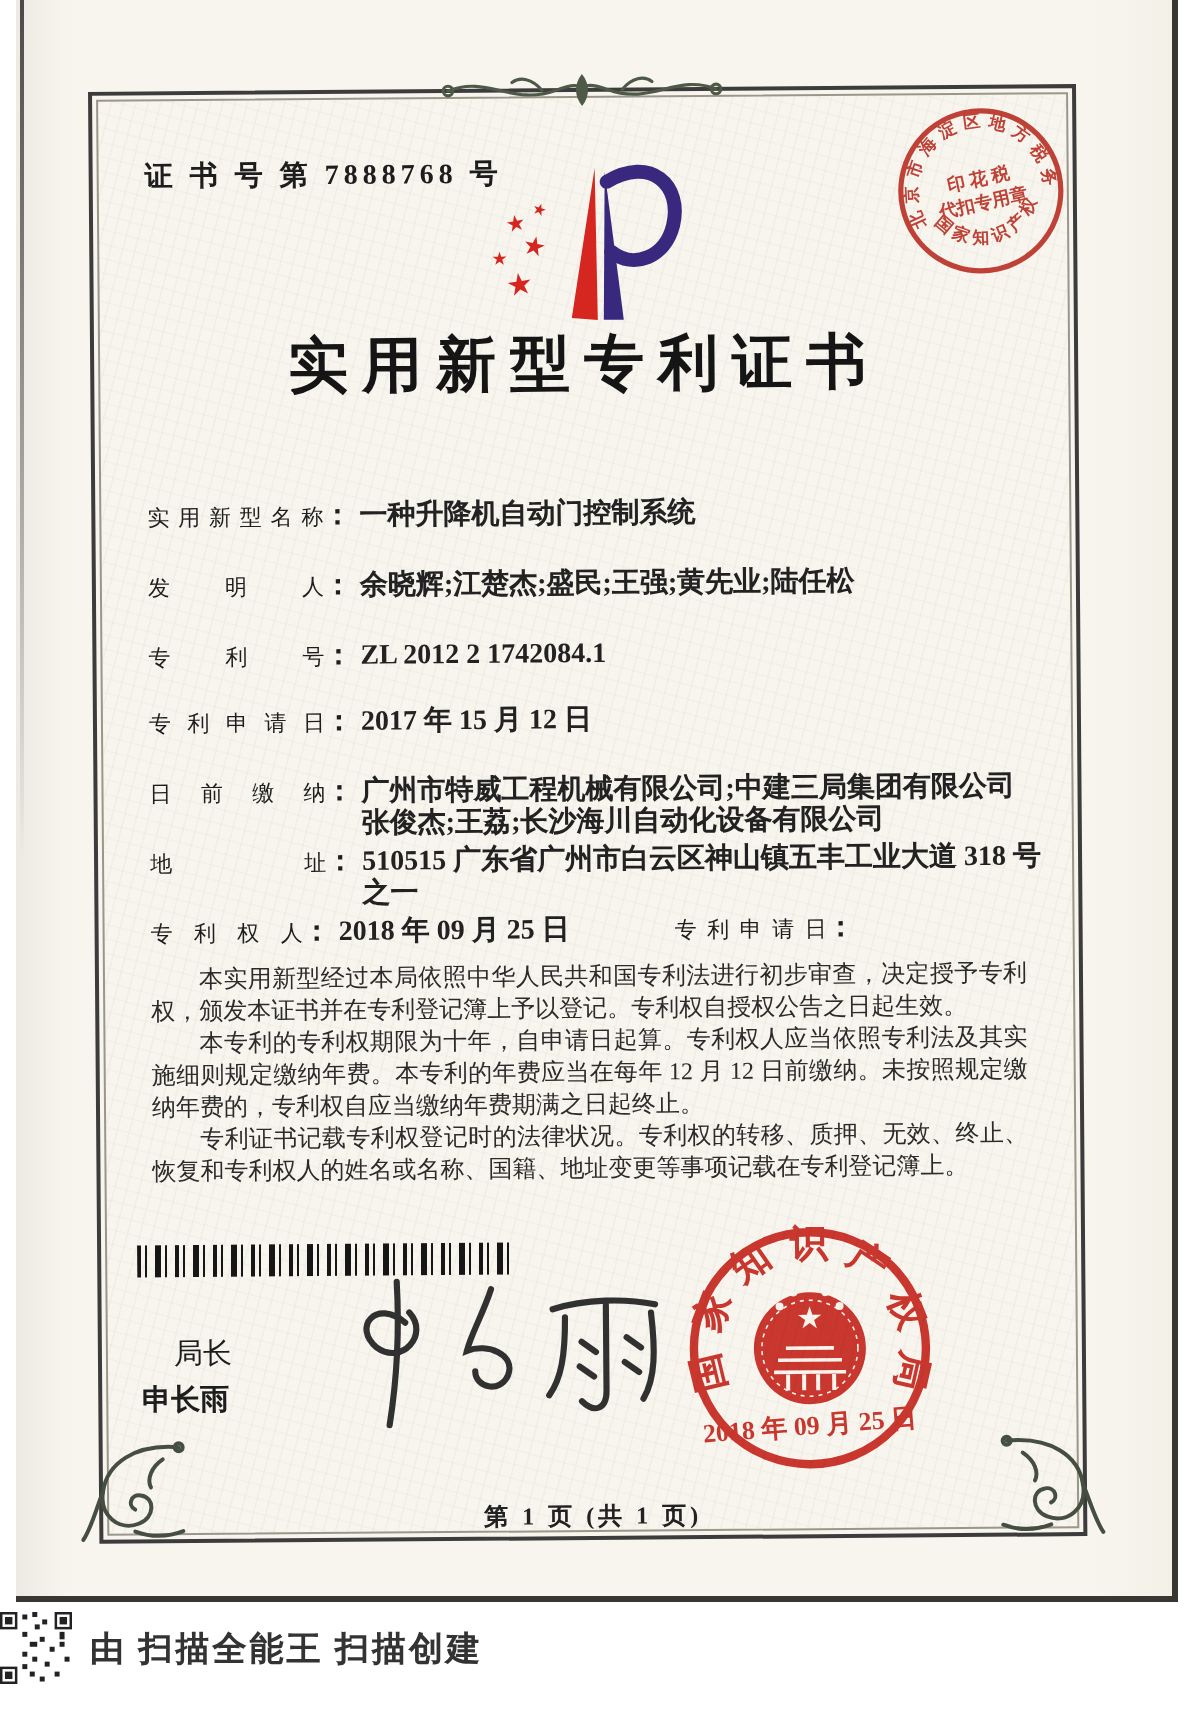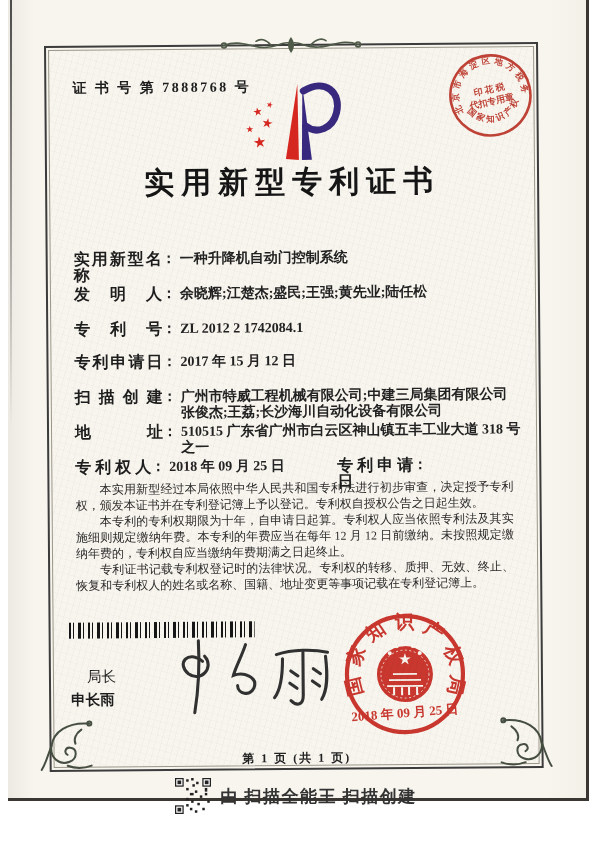--- a/index.html
+++ b/index.html
@@ -38,21 +38,21 @@
     color:#1d1d1d;font-weight:600;white-space:nowrap;
   }
   .logo{position:absolute;left:201px;top:34px;width:96px;height:84px;}
   .title{
     position:absolute;left:0;top:118px;width:100%;text-align:center;
     font-size:30px;font-weight:700;letter-spacing:7px;color:#151515;white-space:nowrap;
   }
   .frow{position:absolute;left:28px;display:flex;align-items:flex-start;width:452px;}
   .flabel{
     display:inline-block;width:88px;text-align:justify;text-align-last:justify;
-    font-size:16px;font-weight:700;color:#1d1d1d;flex:0 0 auto;line-height:16px;
+    font-size:11px;font-weight:400;color:#1d1d1d;flex:0 0 auto;line-height:16px;
   }
   .flabel.short{width:76px;}
   .fcolon{font-size:14px;font-weight:700;color:#1d1d1d;flex:0 0 auto;line-height:16px;}
   .fval{
     font-size:14px;font-weight:700;color:#222;margin-left:4px;line-height:16px;
     white-space:pre-line;max-width:402px;
   }
   .grant-group{display:flex;align-items:flex-start;}
   .grant-left{width:262px;flex:0 0 auto;}
   .body-paras{
@@ -69,22 +69,22 @@
   .director-title{position:absolute;left:38px;top:622px;font-size:14.5px;font-weight:400;color:#1d1d1d;}
   .director-name{position:absolute;left:22px;top:645px;font-size:14.5px;font-weight:700;color:#1d1d1d;}
   .signature{position:absolute;left:118px;top:590px;width:176px;height:84px;}
   .big-seal{position:absolute;left:278px;top:553px;width:156px;height:156px;opacity:.93;mix-blend-mode:multiply;}
   .tax-stamp{position:absolute;left:400px;top:7px;width:92px;height:92px;opacity:.88;mix-blend-mode:multiply;transform:rotate(-12deg);}
   .footer-page{
     position:absolute;left:0;top:706px;width:100%;text-align:center;
     font-size:12px;letter-spacing:2px;color:#222;font-weight:600;
   }
   .watermark{
-    position:absolute;left:0;top:770px;width:592px;height:52px;
-    display:flex;justify-content:center;align-items:center;gap:9px;
+    position:absolute;left:0;top:798px;width:592px;height:52px;
+    display:flex;justify-content:flex-start;align-items:center;gap:9px;
   }
   .watermark span{font-size:17px;font-weight:600;color:#333;letter-spacing:1.5px;}
   .qr{width:36px;height:38px;}
 </style>
 </head>
 <body>
 
 <div class="stage">
   <div class="photo"></div>
   <div class="scan-edge-left"></div>
@@ -156,21 +156,21 @@
       <span class="flabel">专利号</span>
         <span class="fcolon">：</span>
       <span class="fval">ZL 2012 2 1742084.1</span>
     </div>
     <div class="frow" style="top:309px">
       <span class="flabel">专利申请日</span>
         <span class="fcolon">：</span>
       <span class="fval">2017 年 15 月 12 日</span>
     </div>
     <div class="frow" style="top:344px">
-      <span class="flabel">扫描创建</span>
+      <span class="flabel">日前缴纳</span>
         <span class="fcolon">：</span>
       <span class="fval">广州市特威工程机械有限公司;中建三局集团有限公司
 张俊杰;王荔;长沙海川自动化设备有限公司</span>
     </div>
     <div class="frow" style="top:379px">
       <span class="flabel">地址</span>
         <span class="fcolon">：</span>
       <span class="fval">510515 广东省广州市白云区神山镇五丰工业大道 318 号之一</span>
     </div>
 

